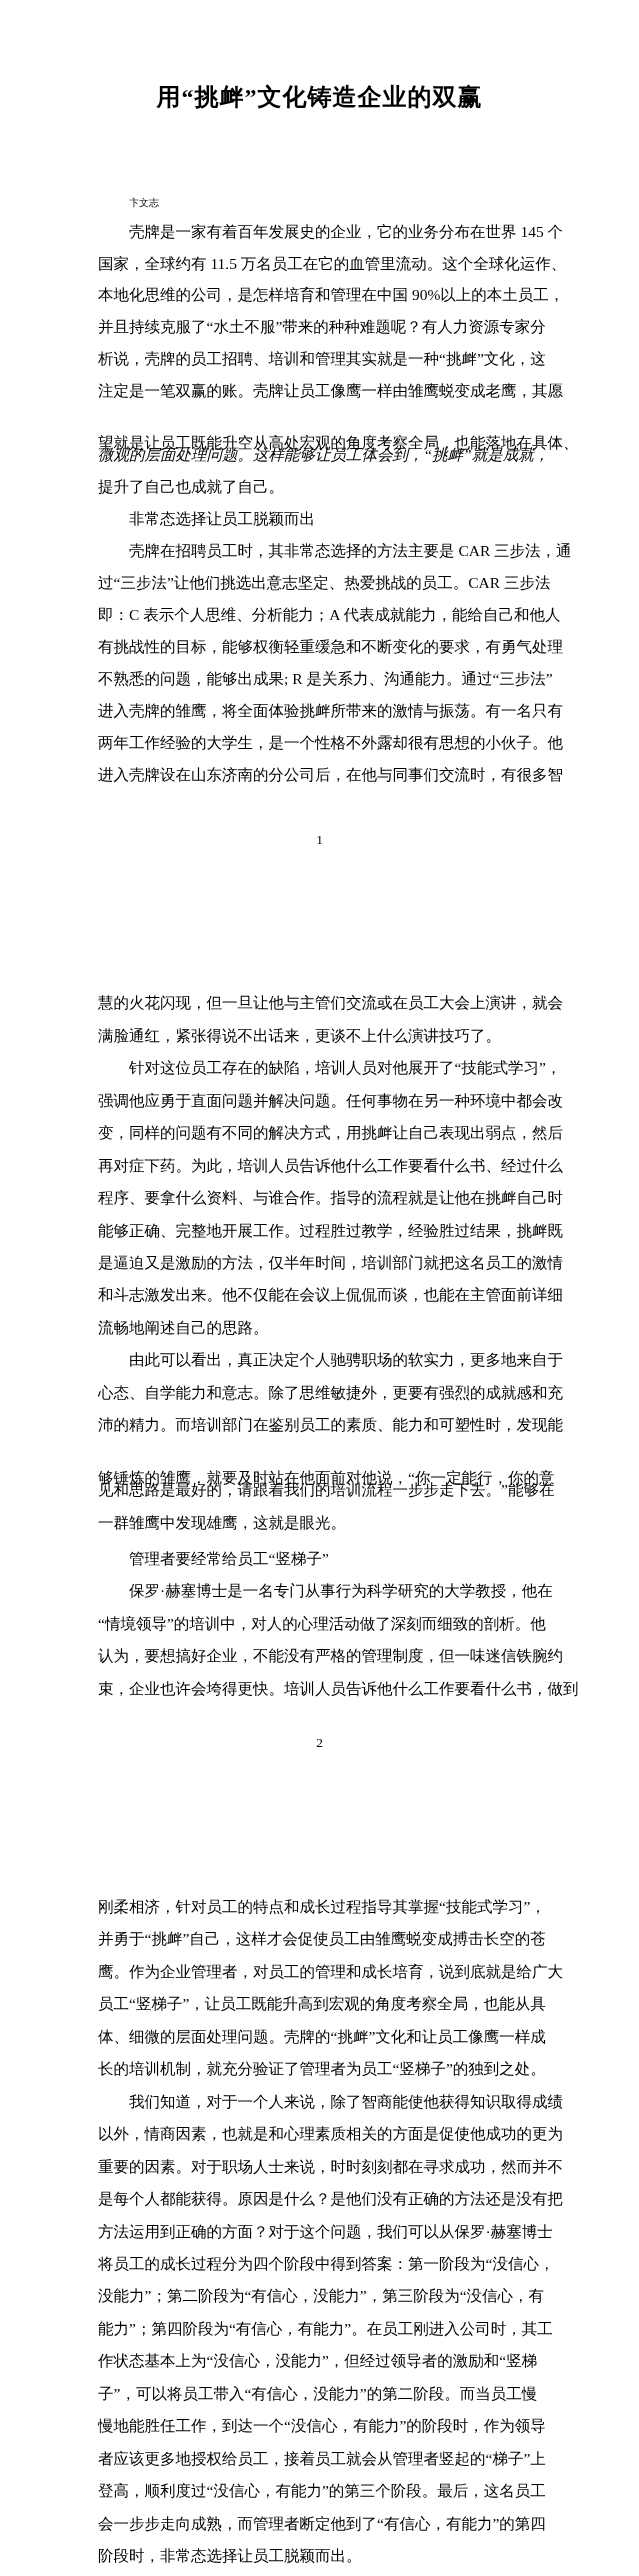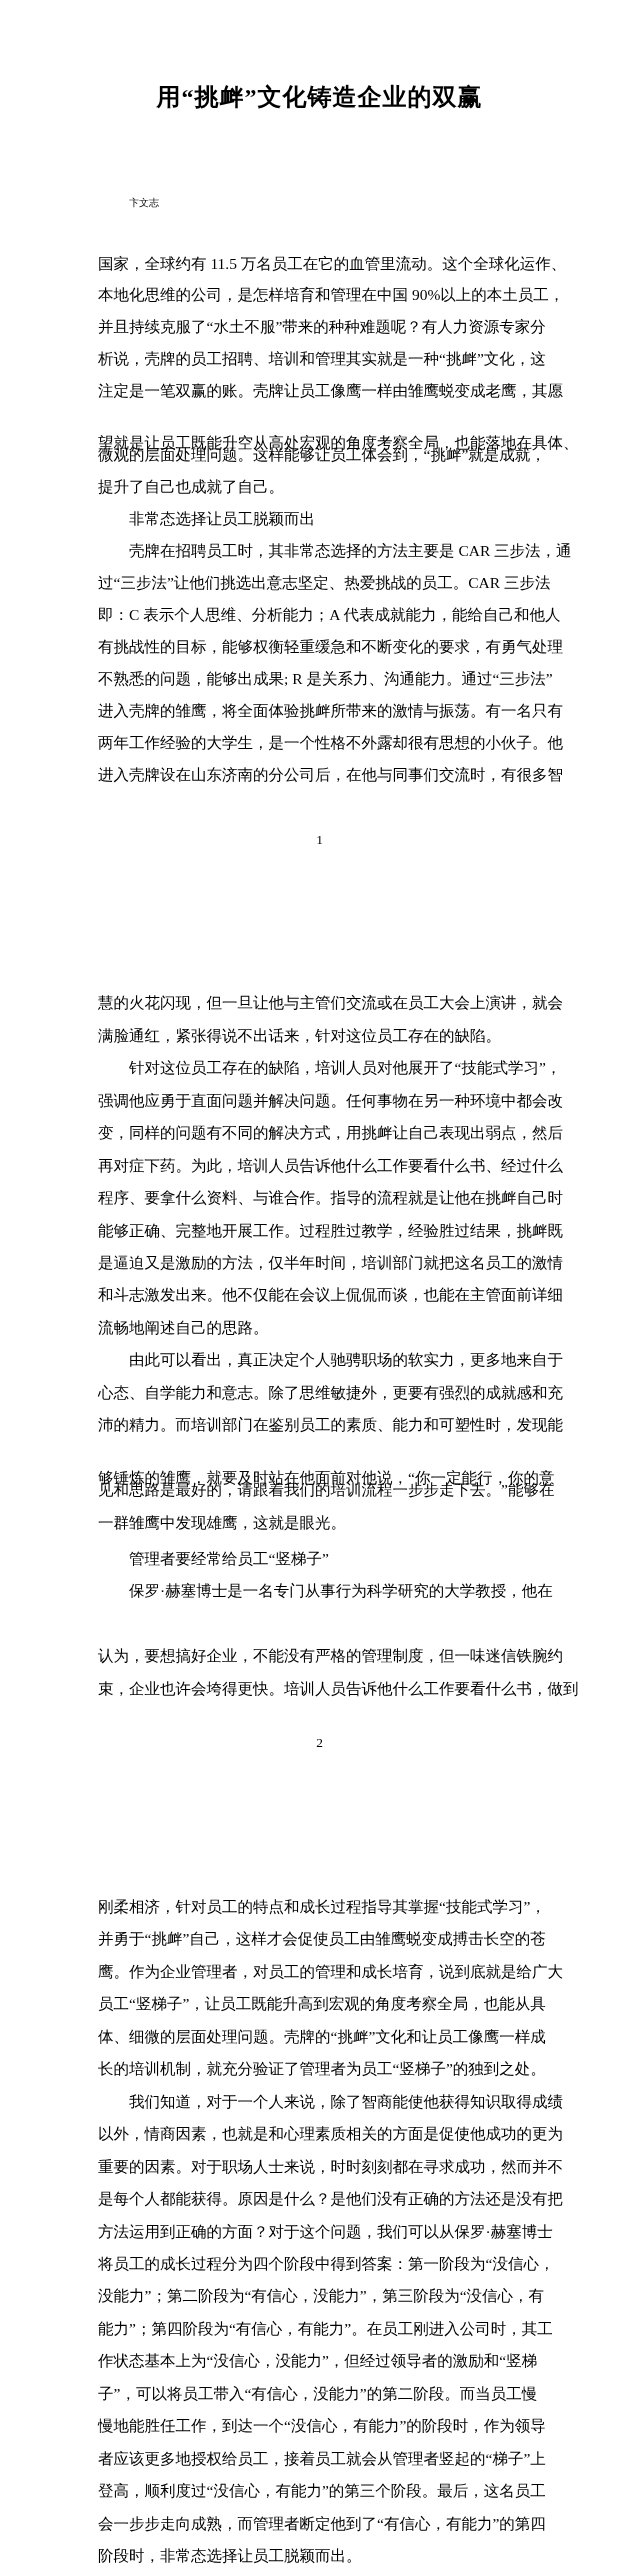--- a/index.html
+++ b/index.html
@@ -45,57 +45,59 @@
     text-align: center;
     font-size: 13.4px;
   }
 </style>
 </head>
 <body>
 
 <div id="doc">
     <div class="line title" style="top: 84px;">用“挑衅”文化铸造企业的双赢</div>
     <div class="line author" style="top: 194px;">卞文志</div>
+    <div class="line body indent" style="top: 223px;">壳牌是一家有着百年发展史的企业，它的业务分布在世界 145 个</div>
     <div class="line body" style="top: 255px;">国家，全球约有 11.5 万名员工在它的血管里流动。这个全球化运作、</div>
     <div class="line body" style="top: 286px;">本地化思维的公司，是怎样培育和管理在中国 90%以上的本土员工，</div>
     <div class="line body" style="top: 318px;">并且持续克服了“水土不服”带来的种种难题呢？有人力资源专家分</div>
     <div class="line body" style="top: 350px;">析说，壳牌的员工招聘、培训和管理其实就是一种“挑衅”文化，这</div>
     <div class="line body" style="top: 382px;">注定是一笔双赢的账。壳牌让员工像鹰一样由雏鹰蜕变成老鹰，其愿</div>
     <div class="line body" style="top: 434px;">望就是让员工既能升空从高处宏观的角度考察全局，也能落地在具体、</div>
-    <div class="line body" style="top: 446px;">微观的层面处理问题。这样能够让员工体会到，“挑衅”就是成就，</div>
+    <div class="line body" style="top: 446px; font-style: italic;">微观的层面处理问题。这样能够让员工体会到，“挑衅”就是成就，</div>
     <div class="line body" style="top: 478px;">提升了自己也成就了自己。</div>
     <div class="line heading indent" style="top: 510px;">非常态选择让员工脱颖而出</div>
     <div class="line body indent" style="top: 542px;">壳牌在招聘员工时，其非常态选择的方法主要是 CAR 三步法，通</div>
     <div class="line body" style="top: 574px;">过“三步法”让他们挑选出意志坚定、热爱挑战的员工。CAR 三步法</div>
     <div class="line body" style="top: 606px;">即：C 表示个人思维、分析能力；A 代表成就能力，能给自己和他人</div>
     <div class="line body" style="top: 638px;">有挑战性的目标，能够权衡轻重缓急和不断变化的要求，有勇气处理</div>
     <div class="line body" style="top: 670px; text-align: center;">不熟悉的问题，能够出成果; R 是关系力、沟通能力。通过“三步法”</div>
     <div class="line body" style="top: 702px;">进入壳牌的雏鹰，将全面体验挑衅所带来的激情与振荡。有一名只有</div>
     <div class="line body" style="top: 734px;">两年工作经验的大学生，是一个性格不外露却很有思想的小伙子。他</div>
     <div class="line body" style="top: 766px; text-align: center;">进入壳牌设在山东济南的分公司后，在他与同事们交流时，有很多智</div>
     <div class="line page-number" style="top: 831px;">1</div>
     <div class="line body" style="top: 994px;">慧的火花闪现，但一旦让他与主管们交流或在员工大会上演讲，就会</div>
-    <div class="line body" style="top: 1027px;">满脸通红，紧张得说不出话来，针对这位员工存在的缺陷。</div>
+    <div class="line body" style="top: 1027px;">满脸通红，紧张得说不出话来，更谈不上什么演讲技巧了。</div>
     <div class="line body indent" style="top: 1059px;">针对这位员工存在的缺陷，培训人员对他展开了“技能式学习”，</div>
     <div class="line body" style="top: 1092px;">强调他应勇于直面问题并解决问题。任何事物在另一种环境中都会改</div>
     <div class="line body" style="top: 1124px;">变，同样的问题有不同的解决方式，用挑衅让自己表现出弱点，然后</div>
     <div class="line body" style="top: 1157px;">再对症下药。为此，培训人员告诉他什么工作要看什么书、经过什么</div>
     <div class="line body" style="top: 1189px;">程序、要拿什么资料、与谁合作。指导的流程就是让他在挑衅自己时</div>
     <div class="line body" style="top: 1222px;">能够正确、完整地开展工作。过程胜过教学，经验胜过结果，挑衅既</div>
     <div class="line body" style="top: 1254px;">是逼迫又是激励的方法，仅半年时间，培训部门就把这名员工的激情</div>
     <div class="line body" style="top: 1286px;">和斗志激发出来。他不仅能在会议上侃侃而谈，也能在主管面前详细</div>
     <div class="line body" style="top: 1319px;">流畅地阐述自己的思路。</div>
     <div class="line body indent" style="top: 1351px;">由此可以看出，真正决定个人驰骋职场的软实力，更多地来自于</div>
     <div class="line body" style="top: 1384px;">心态、自学能力和意志。除了思维敏捷外，更要有强烈的成就感和充</div>
     <div class="line body" style="top: 1416px;">沛的精力。而培训部门在鉴别员工的素质、能力和可塑性时，发现能</div>
     <div class="line body" style="top: 1449px; margin-top: 20px;">够锤炼的雏鹰，就要及时站在他面前对他说，“你一定能行，你的意</div>
     <div class="line body" style="top: 1481px;">见和思路是最好的，请跟着我们的培训流程一步步走下去。”能够在</div>
     <div class="line body" style="top: 1514px;">一群雏鹰中发现雄鹰，这就是眼光。</div>
     <div class="line heading indent" style="top: 1550px;">管理者要经常给员工“竖梯子”</div>
     <div class="line body indent" style="top: 1582px;">保罗·赫塞博士是一名专门从事行为科学研究的大学教授，他在</div>
+    <div class="line body" style="top: 1615px;">“情境领导”的培训中，对人的心理活动做了深刻而细致的剖析。他</div>
     <div class="line body" style="top: 1647px;">认为，要想搞好企业，不能没有严格的管理制度，但一味迷信铁腕约</div>
     <div class="line body" style="top: 1680px;">束，企业也许会垮得更快。培训人员告诉他什么工作要看什么书，做到</div>
     <div class="line page-number" style="top: 1734px;">2</div>
     <div class="line body" style="top: 1898px;">刚柔相济，针对员工的特点和成长过程指导其掌握“技能式学习”，</div>
     <div class="line body" style="top: 1930px;">并勇于“挑衅”自己，这样才会促使员工由雏鹰蜕变成搏击长空的苍</div>
     <div class="line body" style="top: 1963px;">鹰。作为企业管理者，对员工的管理和成长培育，说到底就是给广大</div>
     <div class="line body" style="top: 1995px;">员工“竖梯子”，让员工既能升高到宏观的角度考察全局，也能从具</div>
     <div class="line body" style="top: 2028px;">体、细微的层面处理问题。壳牌的“挑衅”文化和让员工像鹰一样成</div>
     <div class="line body" style="top: 2060px;">长的培训机制，就充分验证了管理者为员工“竖梯子”的独到之处。</div>
     <div class="line body indent" style="top: 2093px;">我们知道，对于一个人来说，除了智商能使他获得知识取得成绩</div>

